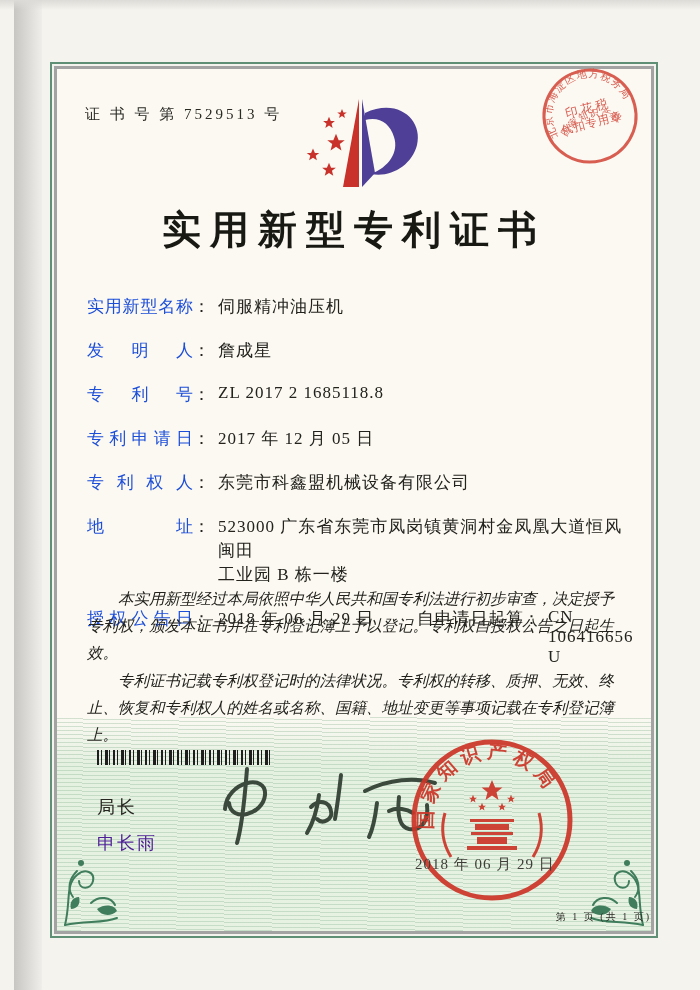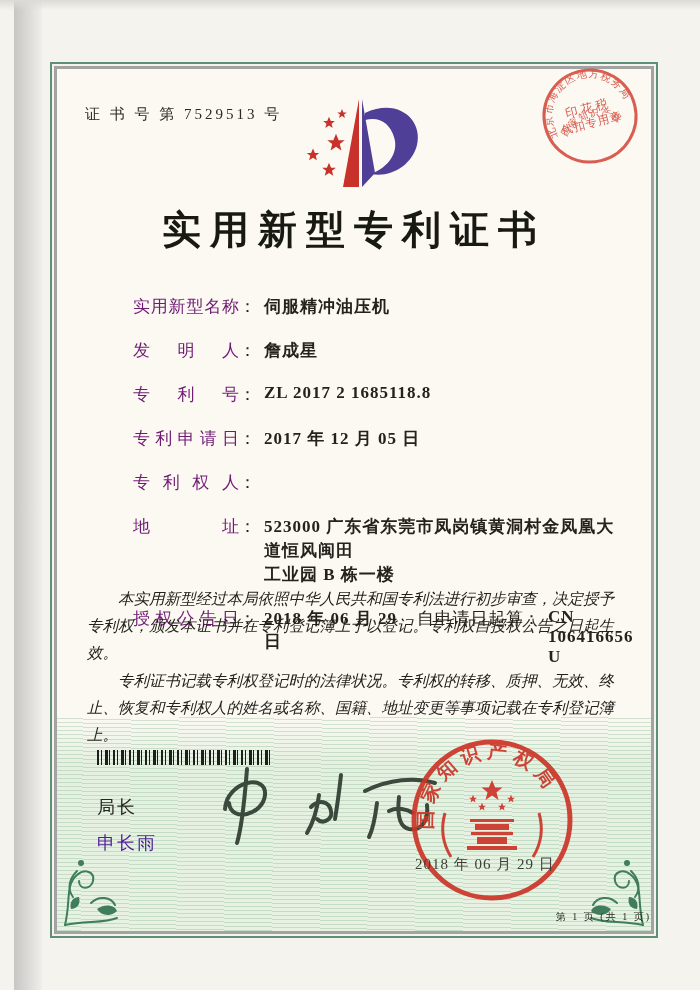--- a/index.html
+++ b/index.html
@@ -27,23 +27,23 @@
 
   .cert-number{position:absolute;left:28px;top:36px;font-size:15px;letter-spacing:3px;color:#2a2923;}
 
   .logo{position:absolute;left:230px;top:26px;width:140px;height:102px;}
 
   .title{position:absolute;left:0;right:0;top:134px;text-align:center;
     font-size:39px;font-weight:600;letter-spacing:9px;color:#191914;}
 
   .fields{position:absolute;left:30px;top:226px;right:24px;font-size:17px;}
   .frow{display:flex;margin-bottom:21px;align-items:flex-start;}
-  .flabel{display:inline-block;width:106px;text-align:justify;text-align-last:justify;flex:none;color:#701a75;margin-left:46px;}
+  .flabel{display:inline-block;width:106px;text-align:justify;text-align-last:justify;flex:none;color:#1d4ed8;}
   .fcolon{flex:none;margin-right:8px;}
-  .fvalue{letter-spacing:1px;font-weight:bold;}
+  .fvalue{letter-spacing:1px;}
   .addr .fvalue{line-height:24px;}
   .grant-row{margin-top:-1px;margin-bottom:0;}
   .grant-left{display:flex;width:330px;flex:none;}
   .grant-right{display:flex;}
   .flabel-right{display:inline-block;width:106px;text-align:justify;text-align-last:justify;flex:none;}
 
   .body-text{position:absolute;left:30px;right:26px;top:516px;font-size:15.5px;
     font-style:italic;line-height:27px;color:#23221d;}
   .body-text p{margin:0 0 1px 0;text-indent:2em;}
 
@@ -146,20 +146,21 @@
           <span class="fvalue">ZL 2017 2 1685118.8</span>
         </div>
         <div class="frow">
           <span class="flabel">专利申请日</span>
             <span class="fcolon">：</span>
           <span class="fvalue">2017 年 12 月 05 日</span>
         </div>
         <div class="frow">
           <span class="flabel">专利权人</span>
             <span class="fcolon">：</span>
+          <span class="fvalue">东莞市科鑫盟机械设备有限公司</span>
         </div>
         <div class="frow addr">
           <span class="flabel">地址</span>
             <span class="fcolon">：</span>
           <span class="fvalue">
             <span>523000 广东省东莞市凤岗镇黄洞村金凤凰大道恒风闽田</span><br>
             <span>工业园 B 栋一楼</span>
           </span>
         </div>
         <div class="frow grant-row">

